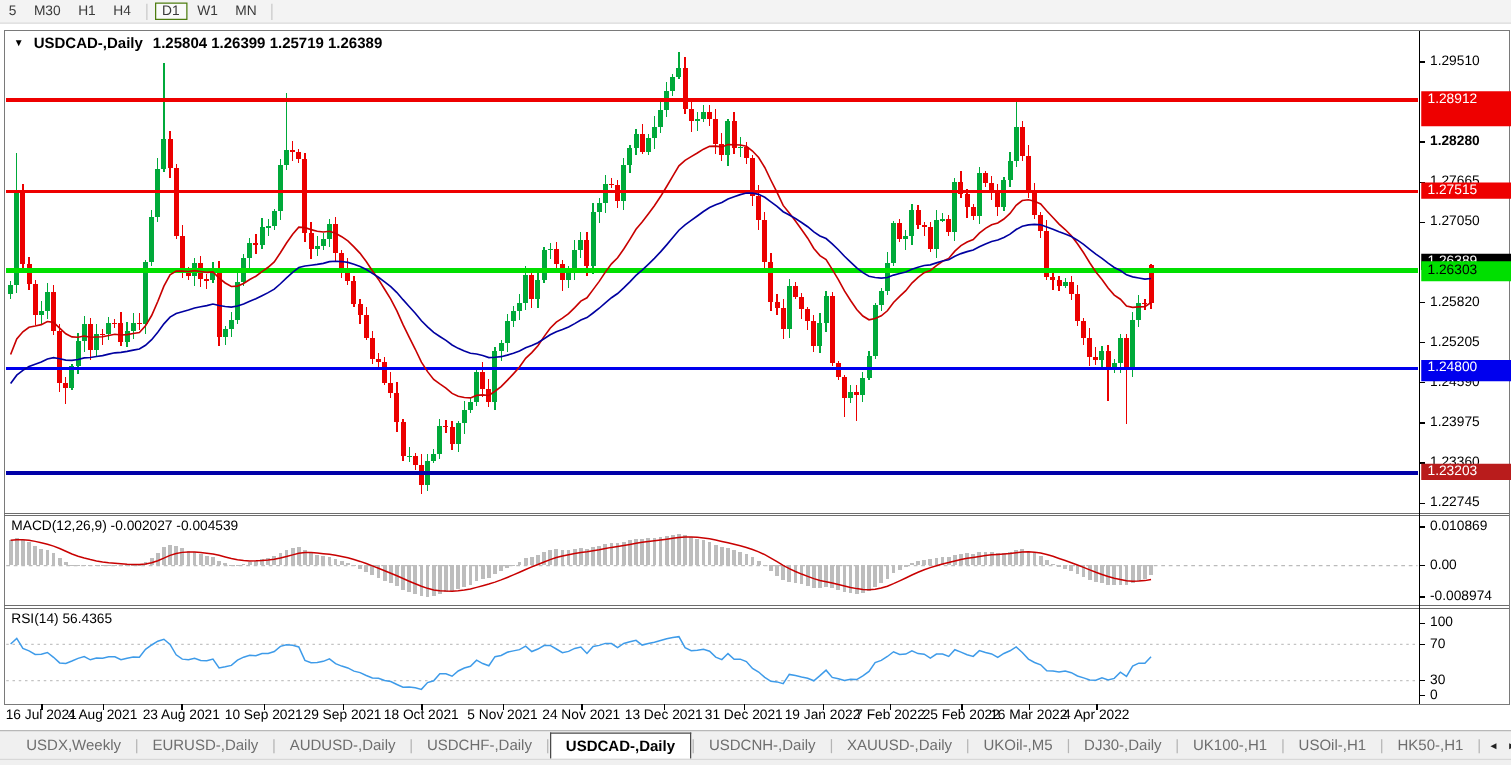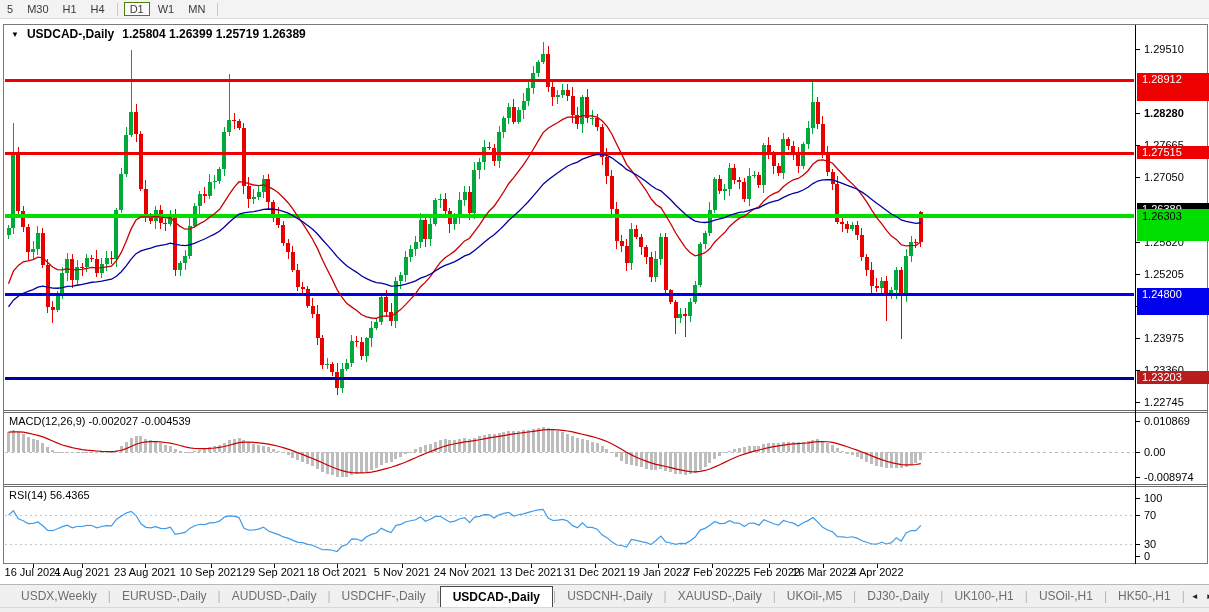--- a/index.html
+++ b/index.html
@@ -733,16 +733,16 @@
     <div class="axlbl ctr" style="left: 531px; top: 566px;">13 Dec 2021</div>
     <div class="axlbl ctr" style="left: 595px; top: 566px;">31 Dec 2021</div>
     <div class="axlbl ctr" style="left: 658px; top: 566px;">19 Jan 2022</div>
     <div class="axlbl ctr" style="left: 712px; top: 566px;">7 Feb 2022</div>
     <div class="axlbl ctr" style="left: 769px; top: 566px;">25 Feb 2022</div>
     <div class="axlbl ctr" style="left: 823px; top: 566px;">16 Mar 2022</div>
     <div class="axlbl ctr" style="left: 877px; top: 566px;">4 Apr 2022</div>
     <div class="lvl" style="top: 203.344px; height: 13px; line-height: 13px; background: rgb(0, 0, 0); color: rgb(255, 255, 255);">1.26389</div>
     <div class="lvl" style="top: 73.2064px; height: 28px; line-height: 13px; background: rgb(238, 0, 0); color: rgb(255, 255, 255);">1.28912</div>
     <div class="lvl" style="top: 146.102px; height: 13px; line-height: 13px; background: rgb(238, 0, 0); color: rgb(255, 255, 255);">1.27515</div>
-    <div class="lvl" style="top: 209.344px; height: 32px; line-height: 14px; background: rgb(0, 223, 0); color: rgb(0, 0, 0);">1.26303</div>
-    <div class="lvl" style="top: 287.771px; height: 27px; line-height: 13px; background: rgb(0, 0, 238); color: rgb(255, 255, 255);">1.24800</div>
+    <div class="lvl" style="top: 209.344px; height: 16px; line-height: 14px; background: rgb(0, 223, 0); color: rgb(0, 0, 0);">1.26303</div>
+    <div class="lvl" style="top: 287.771px; height: 17px; line-height: 13px; background: rgb(0, 0, 238); color: rgb(255, 255, 255);">1.24800</div>
     <div class="lvl" style="top: 371.102px; height: 13px; line-height: 13px; background: #b91c1c; color: rgb(255, 255, 255);">1.23203</div>
   </div>
 
 </body></html>

